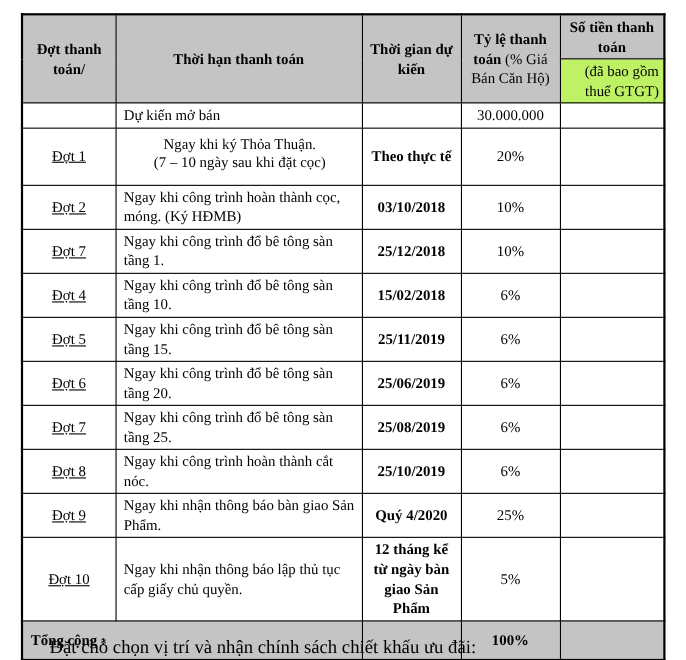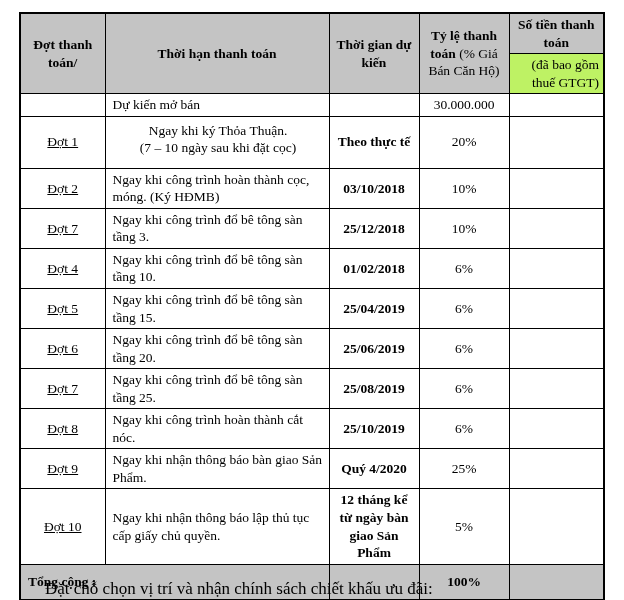--- a/index.html
+++ b/index.html
@@ -91,38 +91,38 @@
     <tr style="height:39px">
       <td class="c-stage">Đợt 2</td>
       <td class="c-term">Ngay khi công trình hoàn thành cọc, móng. (Ký HĐMB)</td>
       <td class="c-time">03/10/2018</td>
       <td class="c-rate">10%</td>
       <td class="c-amt"></td>
     </tr>
 
     <tr style="height:36px">
       <td class="c-stage">Đợt 7</td>
-      <td class="c-term">Ngay khi công trình đổ bê tông sàn tầng 3.</td>
+      <td class="c-term">Ngay khi công trình đổ bê tông sàn tầng 1.</td>
       <td class="c-time">25/12/2018</td>
       <td class="c-rate">10%</td>
       <td class="c-amt"></td>
     </tr>
 
     <tr style="height:38px">
       <td class="c-stage">Đợt 4</td>
       <td class="c-term">Ngay khi công trình đổ bê tông sàn tầng 10.</td>
-      <td class="c-time">01/02/2018</td>
+      <td class="c-time">15/02/2018</td>
       <td class="c-rate">6%</td>
       <td class="c-amt"></td>
     </tr>
 
     <tr style="height:38px">
       <td class="c-stage">Đợt 5</td>
       <td class="c-term">Ngay khi công trình đổ bê tông sàn tầng 15.</td>
-      <td class="c-time">25/04/2019</td>
+      <td class="c-time">25/11/2019</td>
       <td class="c-rate">6%</td>
       <td class="c-amt"></td>
     </tr>
 
     <tr style="height:35px">
       <td class="c-stage">Đợt 6</td>
       <td class="c-term">Ngay khi công trình đổ bê tông sàn tầng 20.</td>
       <td class="c-time">25/06/2019</td>
       <td class="c-rate">6%</td>
       <td class="c-amt"></td>

